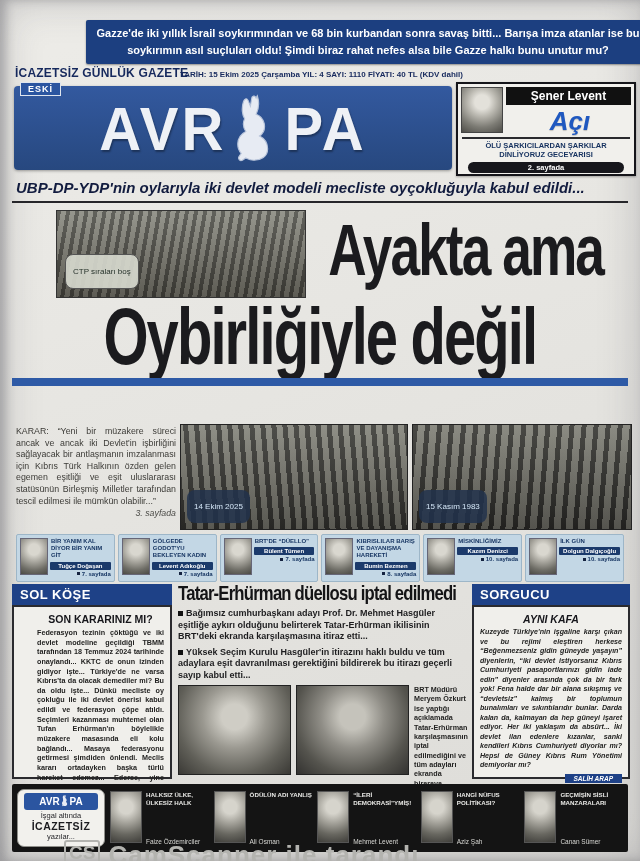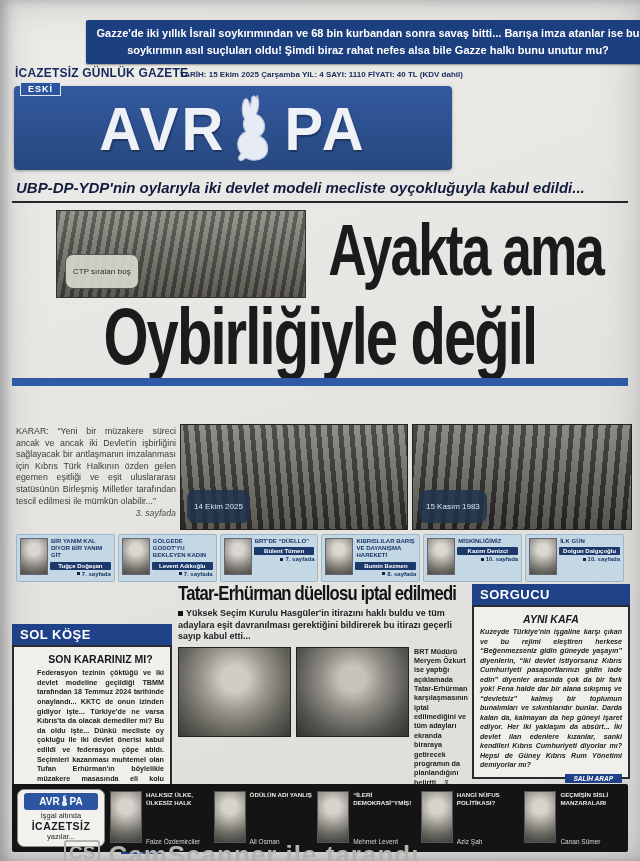--- a/index.html
+++ b/index.html
@@ -48,21 +48,21 @@
   .strip{left:16px;top:534px;width:608px;height:48px;display:flex;gap:3px;}
   .tz{flex:1;background:#c3d7e5;border:1px solid #9db6c8;border-radius:2px;padding:3px;position:relative;}
   .tz-ph{float:left;width:26px;height:35px;margin-right:3px;background:radial-gradient(circle at 50% 30%,#d9d7cf 0 20%,#a8a69e 45%,#6e6d66 75%,#4b4a45 100%);border:1px solid #667;}
   .tz-title{font-size:6px;font-weight:bold;color:#12315f;line-height:1.2;text-transform:uppercase;}
   .tz-name{clear:none;background:#1b3a6b;color:#fff;font-size:6px;font-weight:bold;text-align:center;padding:1px 2px;margin:2px 0 0 30px;border-radius:1px;}
   .tz-page{font-size:6px;font-weight:bold;color:#12315f;text-align:right;margin-top:1px;}
   .sq{display:inline-block;width:3px;height:3px;background:#15223f;margin-right:2px;vertical-align:middle;}
   
   .boxhdr{background:#1e4187;color:#fff;font-size:13px;font-weight:bold;padding:3px 8px;letter-spacing:.5px;}
   .boxbody{border:2px solid #2a2a2e;background:#f0efeb;padding:5px 6px;}
-  .solk{left:12px;top:584px;width:160px;margin-top:40px;}
+  .solk{left:12px;top:584px;width:160px;}
   .solk .boxbody{height:160px;padding-left:23px;}
   .sork{left:472px;top:584px;width:158px;}
   .sork .boxbody{height:160px;font-style:italic;}
   .btitle{text-align:center;font-size:10.5px;font-weight:bold;color:#15151a;margin:1px 0 3px 0;}
   .btext{font-size:7.2px;font-weight:bold;color:#232322;line-height:1.34;text-align:justify;}
   .bsign{display:block;width:max-content;margin-left:auto;background:#1e4187;color:#fff;font-size:6.5px;font-weight:bold;padding:1px 9px;margin-top:3px;}
   
   .duel{left:178px;top:584px;width:290px;}
   .duel-title{font-size:17px;font-weight:bold;color:#141416;letter-spacing:-.8px;white-space:nowrap;transform:scale(.98,1.15);transform-origin:left;margin-bottom:4px;}
   .bullet{font-size:9px;font-weight:bold;color:#1d1d1f;line-height:1.28;margin-bottom:4px;}
@@ -105,20 +105,32 @@
   <div class="abs mast">
     <span class="word">AVR</span>
     <span style="display:inline-block;height:70px;">
       <svg width="46" height="70" viewBox="0 0 40 60">
           <path d="M22 2c2 6 1 12-1 16 3 1 6 4 7 8 1 5-1 9-4 11 4 2 7 6 7 11 0 7-6 10-12 10-3 0-5-1-7-2l-3 2c-2 1-4-1-3-3l2-3c-2-2-3-5-3-8 0-5 3-9 7-11-2-3-3-7-1-11-2-3-3-9-1-15 1-3 3-3 4-1l2 5 1-6c0-3 3-4 4-1z" fill="#e7ebf3" stroke="#b8c4da" stroke-width="1"></path>
         </svg>
     </span>
     <span class="word">PA</span>
   </div>
 
+  <div class="abs aci">
+    <div class="aci-top">
+      <div class="aci-photo"></div>
+      <div class="aci-right">
+        <div class="aci-name">Şener Levent</div>
+        <div class="aci-col">Açı</div>
+      </div>
+    </div>
+    <div class="aci-div"></div>
+    <div class="aci-teaser">ÖLÜ ŞARKICILARDAN ŞARKILAR DİNLİYORUZ GECEYARISI</div>
+    <div class="aci-page">2. sayfada</div>
+  </div>
 
   <div class="abs kicker">UBP-DP-YDP'nin oylarıyla iki devlet modeli mecliste oyçokluğuyla kabul edildi...</div>
   <div class="abs rule"></div>
 
   <div class="abs hl-photo">
     <span class="pill pill-light" style="left:8px;bottom:8px;">CTP sıraları boş</span>
   </div>
   <div class="abs hl1">
       <span>Ayakta ama</span>
     </div>
@@ -182,20 +194,21 @@
     <div class="boxhdr">SOL KÖŞE</div>
     <div class="boxbody">
       <div class="btitle">SON KARARINIZ MI?</div>
       <div class="btext">Federasyon tezinin çöktüğü ve iki devlet modeline geçildiği TBMM tarafından 18 Temmuz 2024 tarihinde onaylandı... KKTC de onun izinden gidiyor işte... Türkiye'de ne varsa Kıbrıs'ta da olacak demediler mi? Bu da oldu işte... Dünkü mecliste oy çokluğu ile iki devlet önerisi kabul edildi ve federasyon çöpe atıldı. Seçimleri kazanması muhtemel olan Tufan Erhürman'ın böylelikle müzakere masasında eli kolu bağlandı... Masaya federasyonu getirmesi şimdiden önlendi. Meclis kararı ortadayken başka türlü hareket edemez... Ederse, yine meclis kararıyla görüşmecilikten alınabilir!</div>
       <span class="bsign">KÖŞECİ</span>
     </div>
   </div>
 
   <div class="abs duel">
     <div class="duel-title">Tatar-Erhürman düellosu iptal edilmedi</div>
+    <div class="bullet"><span class="bsq"></span><span>Bağımsız cumhurbaşkanı adayı Prof. Dr. Mehmet Hasgüler eşitliğe aykırı olduğunu belirterek Tatar-Erhürman ikilisinin BRT'deki ekranda karşılaşmasına itiraz etti...</span></div>
     <div class="bullet"><span class="bsq"></span><span>Yüksek Seçim Kurulu Hasgüler'in itirazını haklı buldu ve tüm adaylara eşit davranılması gerektiğini bildirerek bu itirazı geçerli sayıp kabul etti...</span></div>
     <div class="duel-photos">
       <div class="dp"></div>
       <div class="dp dp2"></div>
       <div class="duel-side">
         <span>BRT Müdürü Meryem Özkurt ise yaptığı açıklamada Tatar-Erhürman karşılaşmasının iptal edilmediğini ve tüm adayları ekranda biraraya getirecek programın da planlandığını belirtti...</span>
         <span class="duel-page">3. sayfada</span>
       </div>
     </div>
   </div>

